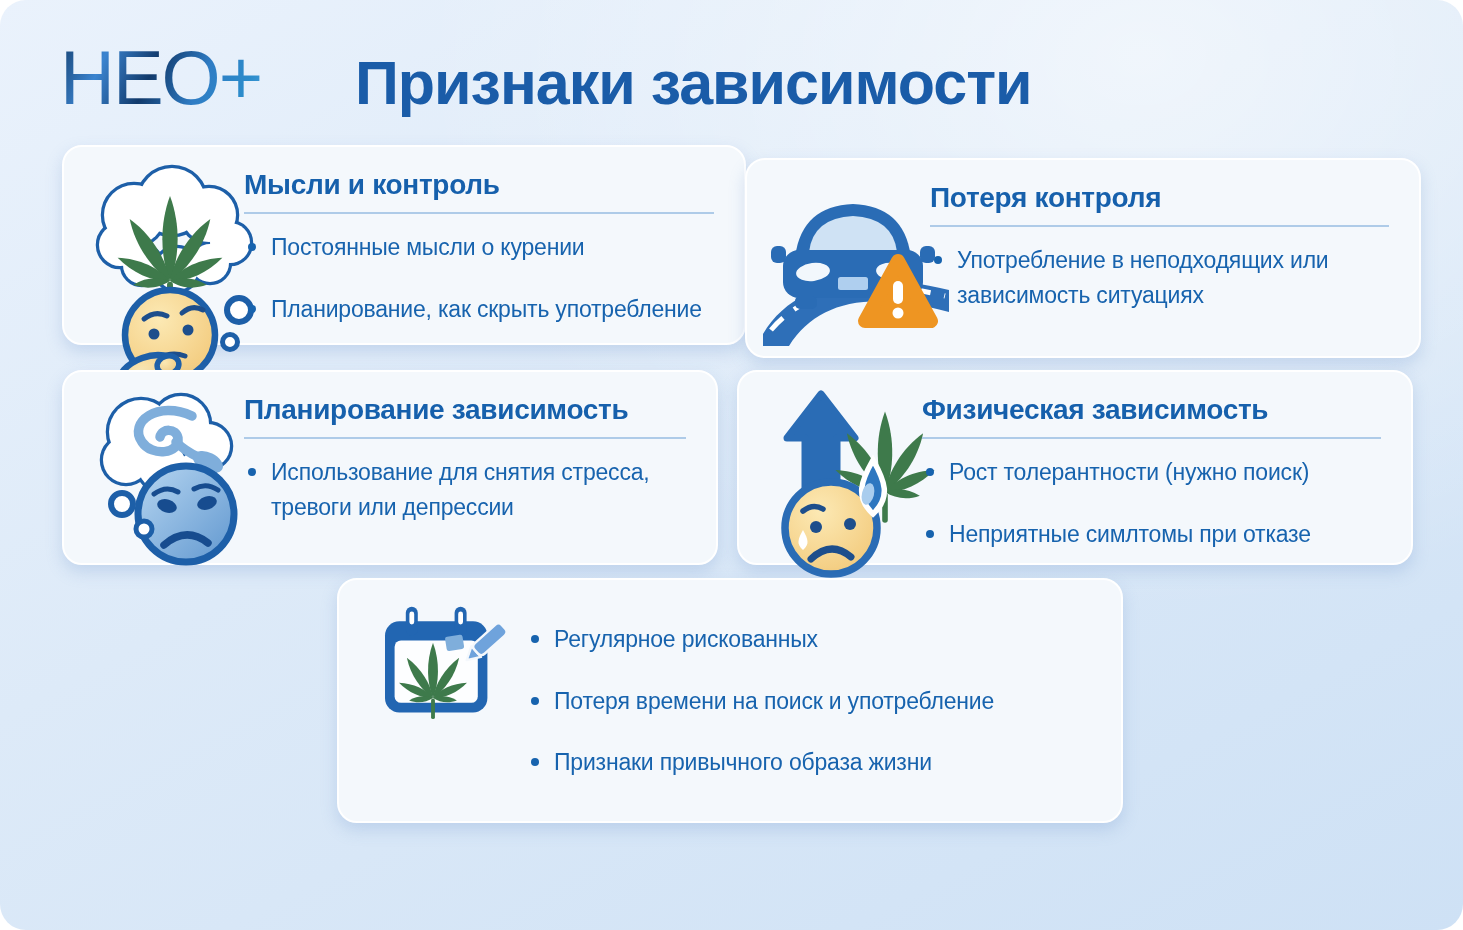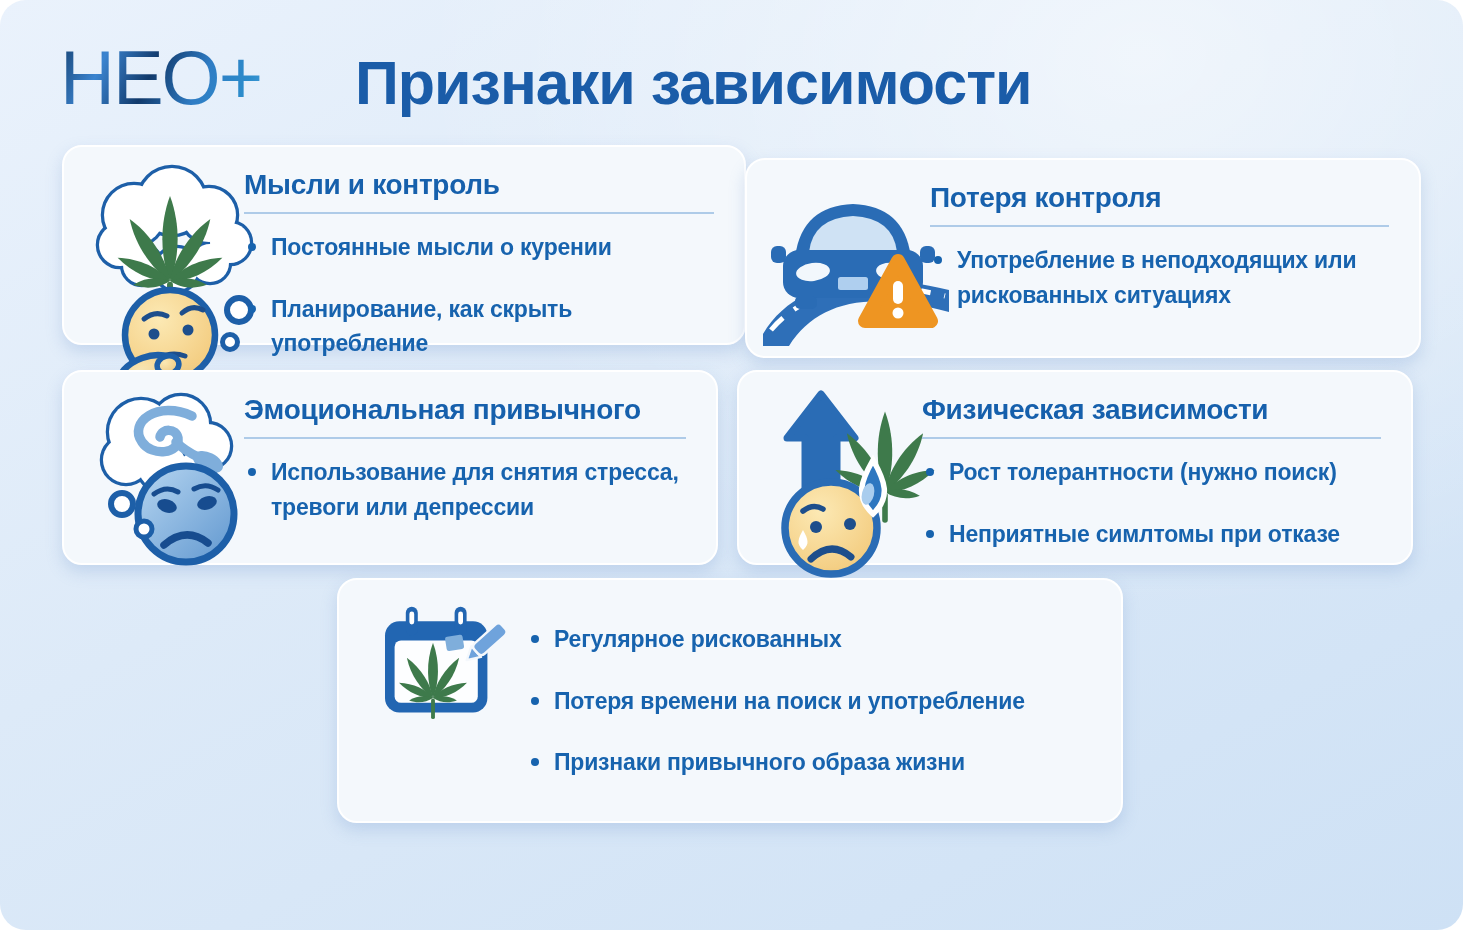--- a/index.html
+++ b/index.html
@@ -39,21 +39,21 @@
   .card-1 .content,.card-3 .content{left:180px;top:22px;}
   .card-2 .content,.card-4 .content{left:183px;top:22px;}
   .card-5 .content{left:188px;top:26px;}
   .card-head{
     font-size:28px;font-weight:700;color:#1660AC;letter-spacing:-.3px;
     border-bottom:2px solid #AECBE8;padding-bottom:11px;margin:0;
   }
   ul.bullets{list-style:none;margin:16px 0 0 0;padding:0;}
   ul.bullets li{
     position:relative;padding-left:27px;margin:0;
-    font-size:23px;font-weight:700;color:#1763AE;line-height:1.5;letter-spacing:-.2px;
+    font-size:23px;font-weight:400;color:#1763AE;line-height:1.5;letter-spacing:-.2px;
   }
   ul.bullets li + li{margin-top:27px;}
   ul.bullets li::before{
     content:"";position:absolute;left:4px;top:13px;width:8px;height:8px;border-radius:50%;
     background:#1763AE;
   }
   .icon svg{overflow:visible;display:block;}
 </style>
 </head>
 <body>
@@ -153,21 +153,21 @@
         <g transform="translate(137,124)">
           <polygon points="0,-37 33,23 -33,23" fill="#EE9522" stroke="#EE9522" stroke-width="14" stroke-linejoin="round"></polygon>
           <rect x="-5" y="-17" width="10" height="23" rx="5" fill="#FFFFFF"></rect>
           <circle cx="0" cy="15" r="5.5" fill="#FFFFFF"></circle>
         </g>
       </svg>
     </div>
     <div class="content">
       <h2 class="card-head">Потеря контроля</h2>
       <ul class="bullets">
-        <li>Употребление в неподходящих или рискованных ситуациях</li>
+        <li>Употребление в неподходящих или зависимость ситуациях</li>
       </ul>
     </div>
   </section>
 
   <section class="card card-3">
     <div class="icon" style="left:22px;top:10px">
       <svg width="168" height="188" viewBox="0 0 168 188">
         <g stroke="#1D5FA8" stroke-width="6.5" fill="#FFFFFF">
           <circle cx="55" cy="50" r="32"></circle>
             <circle cx="95" cy="42" r="28"></circle>
@@ -191,21 +191,21 @@
         <path d="M68,112 Q80,103 92,110" stroke="#174C8F" stroke-width="5" fill="none" stroke-linecap="round"></path>
         <path d="M108,107 Q120,100 132,108" stroke="#174C8F" stroke-width="5" fill="none" stroke-linecap="round"></path>
         <ellipse cx="81" cy="124" rx="10" ry="6.5" transform="rotate(17 81 124)" fill="#174C8F"></ellipse>
         <ellipse cx="121" cy="121" rx="10" ry="6.5" transform="rotate(-17 121 121)" fill="#174C8F"></ellipse>
         <path d="M78,163 Q100,144 122,161" stroke="#174C8F" stroke-width="7.5" fill="none" stroke-linecap="round"></path>
         <circle cx="36" cy="122" r="11" fill="#FFFFFF" stroke="#1D5FA8" stroke-width="6"></circle>
         <circle cx="58" cy="147" r="8" fill="#FFFFFF" stroke="#1D5FA8" stroke-width="5"></circle>
       </svg>
     </div>
     <div class="content">
-      <h2 class="card-head">Эмоциональная привычного</h2>
+      <h2 class="card-head">Планирование зависимость</h2>
       <ul class="bullets">
         <li>Использование для снятия стресса, тревоги или депрессии</li>
       </ul>
     </div>
   </section>
 
   <section class="card card-4">
     <div class="icon" style="left:20px;top:8px">
       <svg width="176" height="198" viewBox="0 0 176 198">
         <polygon points="62,14 96,58 78,58 78,128 46,128 46,58 28,58" fill="#2A6CB5" stroke="#2A6CB5" stroke-width="7" stroke-linejoin="round"></polygon>
@@ -216,21 +216,21 @@
           <circle cx="91" cy="144" r="6" fill="#1D4E8C"></circle>
         <path d="M52,179 Q72,160 92,177" stroke="#1D4E8C" stroke-width="7" fill="none" stroke-linecap="round"></path>
         <path d="M44,150 C39,159 37,164 44,170 C51,164 49,159 44,150 Z" fill="#FFFFFF"></path>
         <g transform="translate(114,116)">
           <path d="M0,-36 C-12,-15 -18,1 0,18 C18,1 12,-15 0,-36 Z" fill="#2E77C0" stroke="#FFFFFF" stroke-width="5.5"></path>
           <ellipse cx="-5" cy="-2" rx="6" ry="11" transform="rotate(14 -5 -2)" fill="#A9CDEE"></ellipse>
         </g>
       </svg>
     </div>
     <div class="content">
-      <h2 class="card-head">Физическая зависимости</h2>
+      <h2 class="card-head">Физическая зависимость</h2>
       <ul class="bullets">
         <li>Рост толерантности (нужно поиск)</li>
         <li>Неприятные симлтомы при отказе</li>
       </ul>
     </div>
   </section>
 
   <section class="card card-5">
     <div class="icon" style="left:38px;top:22px">
       <svg width="128" height="120" viewBox="0 0 160 150">

